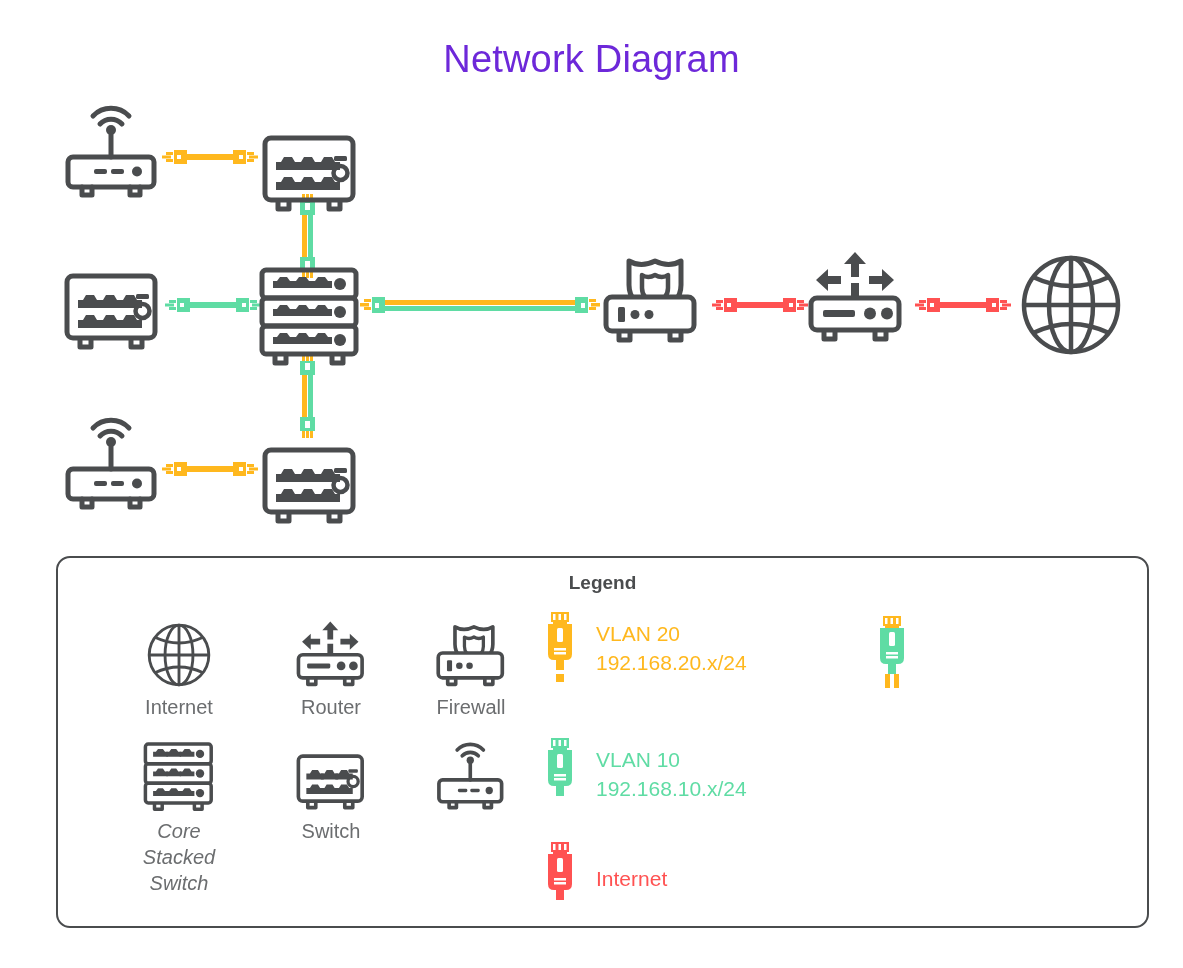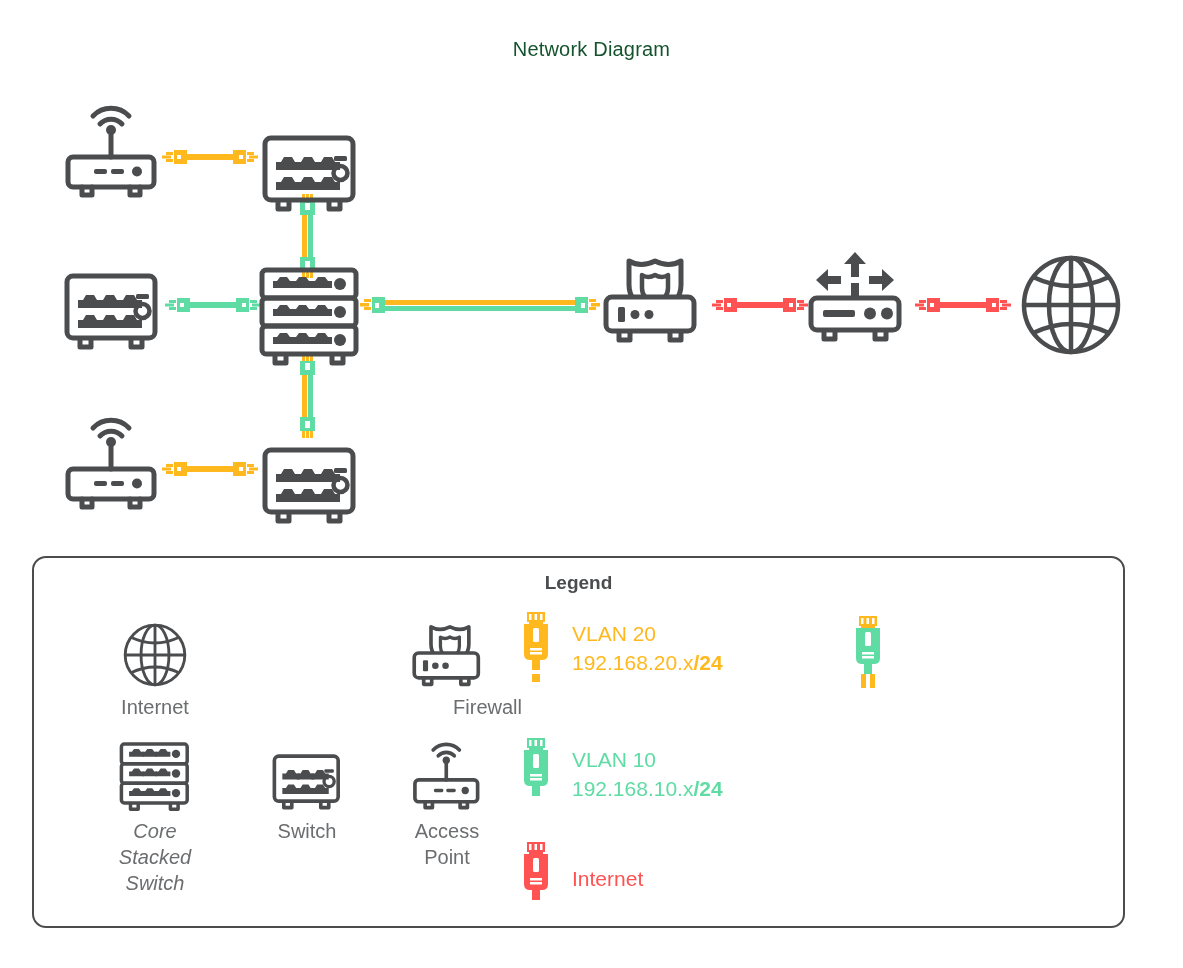--- a/index.html
+++ b/index.html
@@ -3,45 +3,45 @@
 <meta charset="utf-8">
 <style>
   html,body{margin:0;padding:0;}
   body{
     width:1183px;height:968px;background:#ffffff;
     font-family:"Liberation Sans","DejaVu Sans",sans-serif;
     color:#555759;overflow:hidden;position:relative;
   }
   #title{
     position:absolute;top:38px;left:0;width:1183px;text-align:center;
-    font-size:20px;color:#14532d;letter-spacing:.2px;
+    font-size:38px;color:#6d28d9;letter-spacing:.2px;
   }
 
   
   #topology{position:absolute;left:0;top:95px;width:1183px;height:440px;}
   .node{position:absolute;}
   .node svg{display:block;overflow:visible;}
 
   
   #legend{
-    position:absolute;left:32px;top:556px;width:1093px;height:372px;
+    position:absolute;left:56px;top:556px;width:1093px;height:372px;
     border:2px solid #4a4c4e;border-radius:14px;box-sizing:border-box;
   }
   #legend-title{
     position:absolute;top:14px;left:0;width:100%;text-align:center;
     font-size:19px;font-weight:bold;color:#4a4c4e;
   }
   .dev-col{position:absolute;text-align:center;}
   .dev-ico{height:76px;display:flex;align-items:flex-end;justify-content:center;}
   .dev-lbl{font-size:20px;color:#6b6d6f;line-height:26px;margin-top:6px;white-space:pre-line;}
 
   .cable-item{position:absolute;display:flex;align-items:center;}
   .cable-ico{width:44px;display:flex;justify-content:center;flex:0 0 44px;}
   .cable-txt{margin-left:14px;font-size:21px;line-height:29px;}
-  .bold{font-weight:bold;}
+  .bold{font-weight:normal;}
 </style>
 </head>
 <body>
 
 <div id="title">Network Diagram</div>
 
 <div id="topology">
 
   <svg width="0" height="0" style="position:absolute">
     <defs>
@@ -320,22 +320,30 @@
     <div class="dev-ico">
       <svg width="66" height="66" viewBox="0 0 104 104">
           <g transform="translate(2,2) scale(1)">
             <use href="#sym-globe"></use>
           </g>
         </svg>
     </div>
     <div class="dev-lbl">Internet</div>
   </div>
 
-
-  <div class="dev-col" style="left:338px;top:54px;width:150px;text-align:right;">
+  <div class="dev-col" style="left:198px;top:54px;width:150px;">
+    <div class="dev-ico">
+      <svg width="70" height="68" viewBox="0 0 96 94">
+          <use href="#sym-router"></use>
+        </svg>
+    </div>
+    <div class="dev-lbl">Router</div>
+  </div>
+
+  <div class="dev-col" style="left:338px;top:54px;width:150px;">
     <div class="dev-ico">
       <svg width="70" height="67" viewBox="0 0 96 92">
           <use href="#sym-firewall"></use>
         </svg>
     </div>
     <div class="dev-lbl">Firewall</div>
   </div>
 
   <div class="dev-col" style="left:46px;top:178px;width:150px;font-style:italic;">
     <div class="dev-ico">
@@ -356,22 +364,20 @@
     </div>
     <div class="dev-lbl">Switch</div>
   </div>
 
   <div class="dev-col" style="left:338px;top:178px;width:150px;">
     <div class="dev-ico">
       <svg width="70" height="70" viewBox="0 0 96 96">
           <use href="#sym-ap"></use>
         </svg>
     </div>
-    <div class="dev-lbl">Access
-Point</div>
   </div>
 
   <div class="cable-item" style="left:480px;top:54px;">
     <div class="cable-ico">
       <svg width="30" height="72" viewBox="0 0 30 72">
         <g fill="#FFB81E">
           <path d="M6 0 h18 v10 h-18z"></path>
           <path d="M8 10 h14 v2 h-14z"></path>
           <path d="M3 12 h24 v30 q0 6 -6 6 h-12 q-6 0 -6 -6z"></path>
           <path d="M11 48 h8 v10 h-8z"></path>

